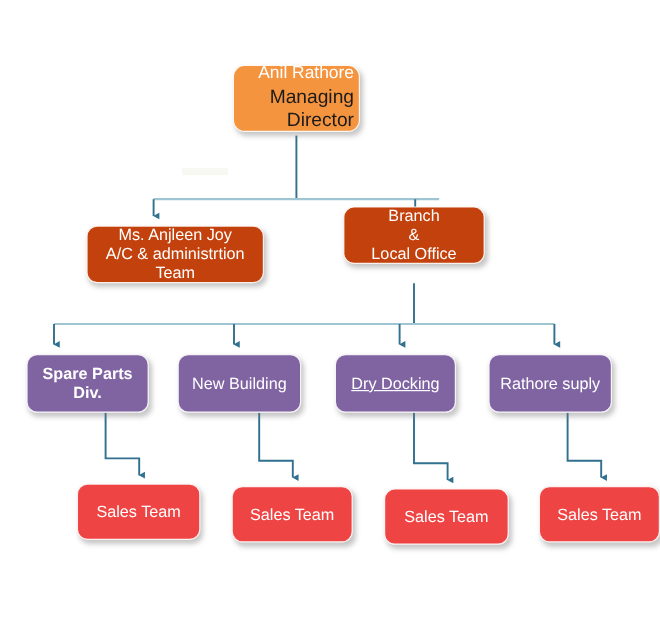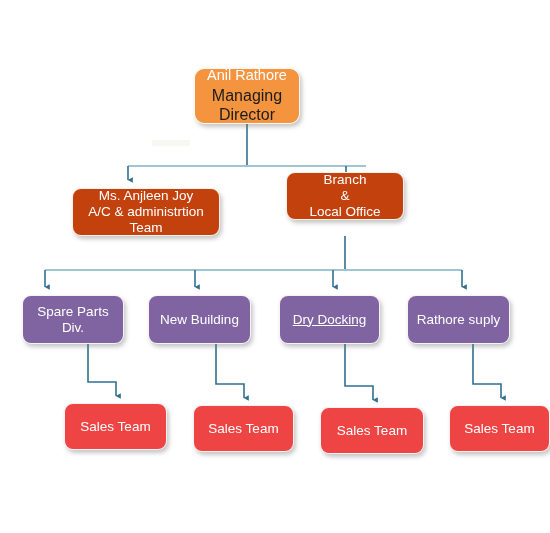--- a/index.html
+++ b/index.html
@@ -104,38 +104,38 @@
       <path d="M216,344 L216,384 L244,384 L244,398" stroke="#31708E" stroke-width="1.6" fill="none" marker-end="url(#arrow-down)"></path>
     </g>
     <g>
       <path d="M345,344 L345,386 L373,386 L373,400" stroke="#31708E" stroke-width="1.6" fill="none" marker-end="url(#arrow-down)"></path>
     </g>
     <g>
       <path d="M473,344 L473,384 L501,384 L501,398" stroke="#31708E" stroke-width="1.6" fill="none" marker-end="url(#arrow-down)"></path>
     </g>
   </svg>
 
-  <div class="node node-root" style="left:194px; top:68px; width:106px; height:56px;">
+  <div class="node node-root" style="left:194px; top:54px; width:106px; height:56px;text-align:right;">
     <span class="node-line title-line">Anil Rathore</span>
     <span class="node-line sub-line">Managing Director</span>
   </div>
 
   <div class="node node-red" style="left:72px; top:188px; width:148px; height:48px;">
     <span class="node-line">Ms. Anjleen Joy</span>
     <span class="node-line">A/C &amp;  administrtion</span>
     <span class="node-line">Team</span>
   </div>
 
   <div class="node node-red" style="left:286px; top:172px; width:118px; height:48px;">
     <span class="node-line">Branch</span>
     <span class="node-line">&amp;</span>
     <span class="node-line">Local Office</span>
   </div>
 
-  <div class="node node-purple" style="left:22px; top:295px; width:102px; height:49px;">
+  <div class="node node-purple" style="left:22px; top:295px; width:102px; height:49px;font-weight:bold;">
     <span class="node-line">Spare Parts</span>
     <span class="node-line">Div.</span>
   </div>
 
   <div class="node node-purple" style="left:148px; top:295px; width:103px; height:49px;">
     <span class="node-line">New Building</span>
   </div>
 
   <div class="node node-purple" style="left:279px; top:295px; width:101px; height:49px;text-decoration:underline;">
     <span class="node-line">Dry Docking</span>

